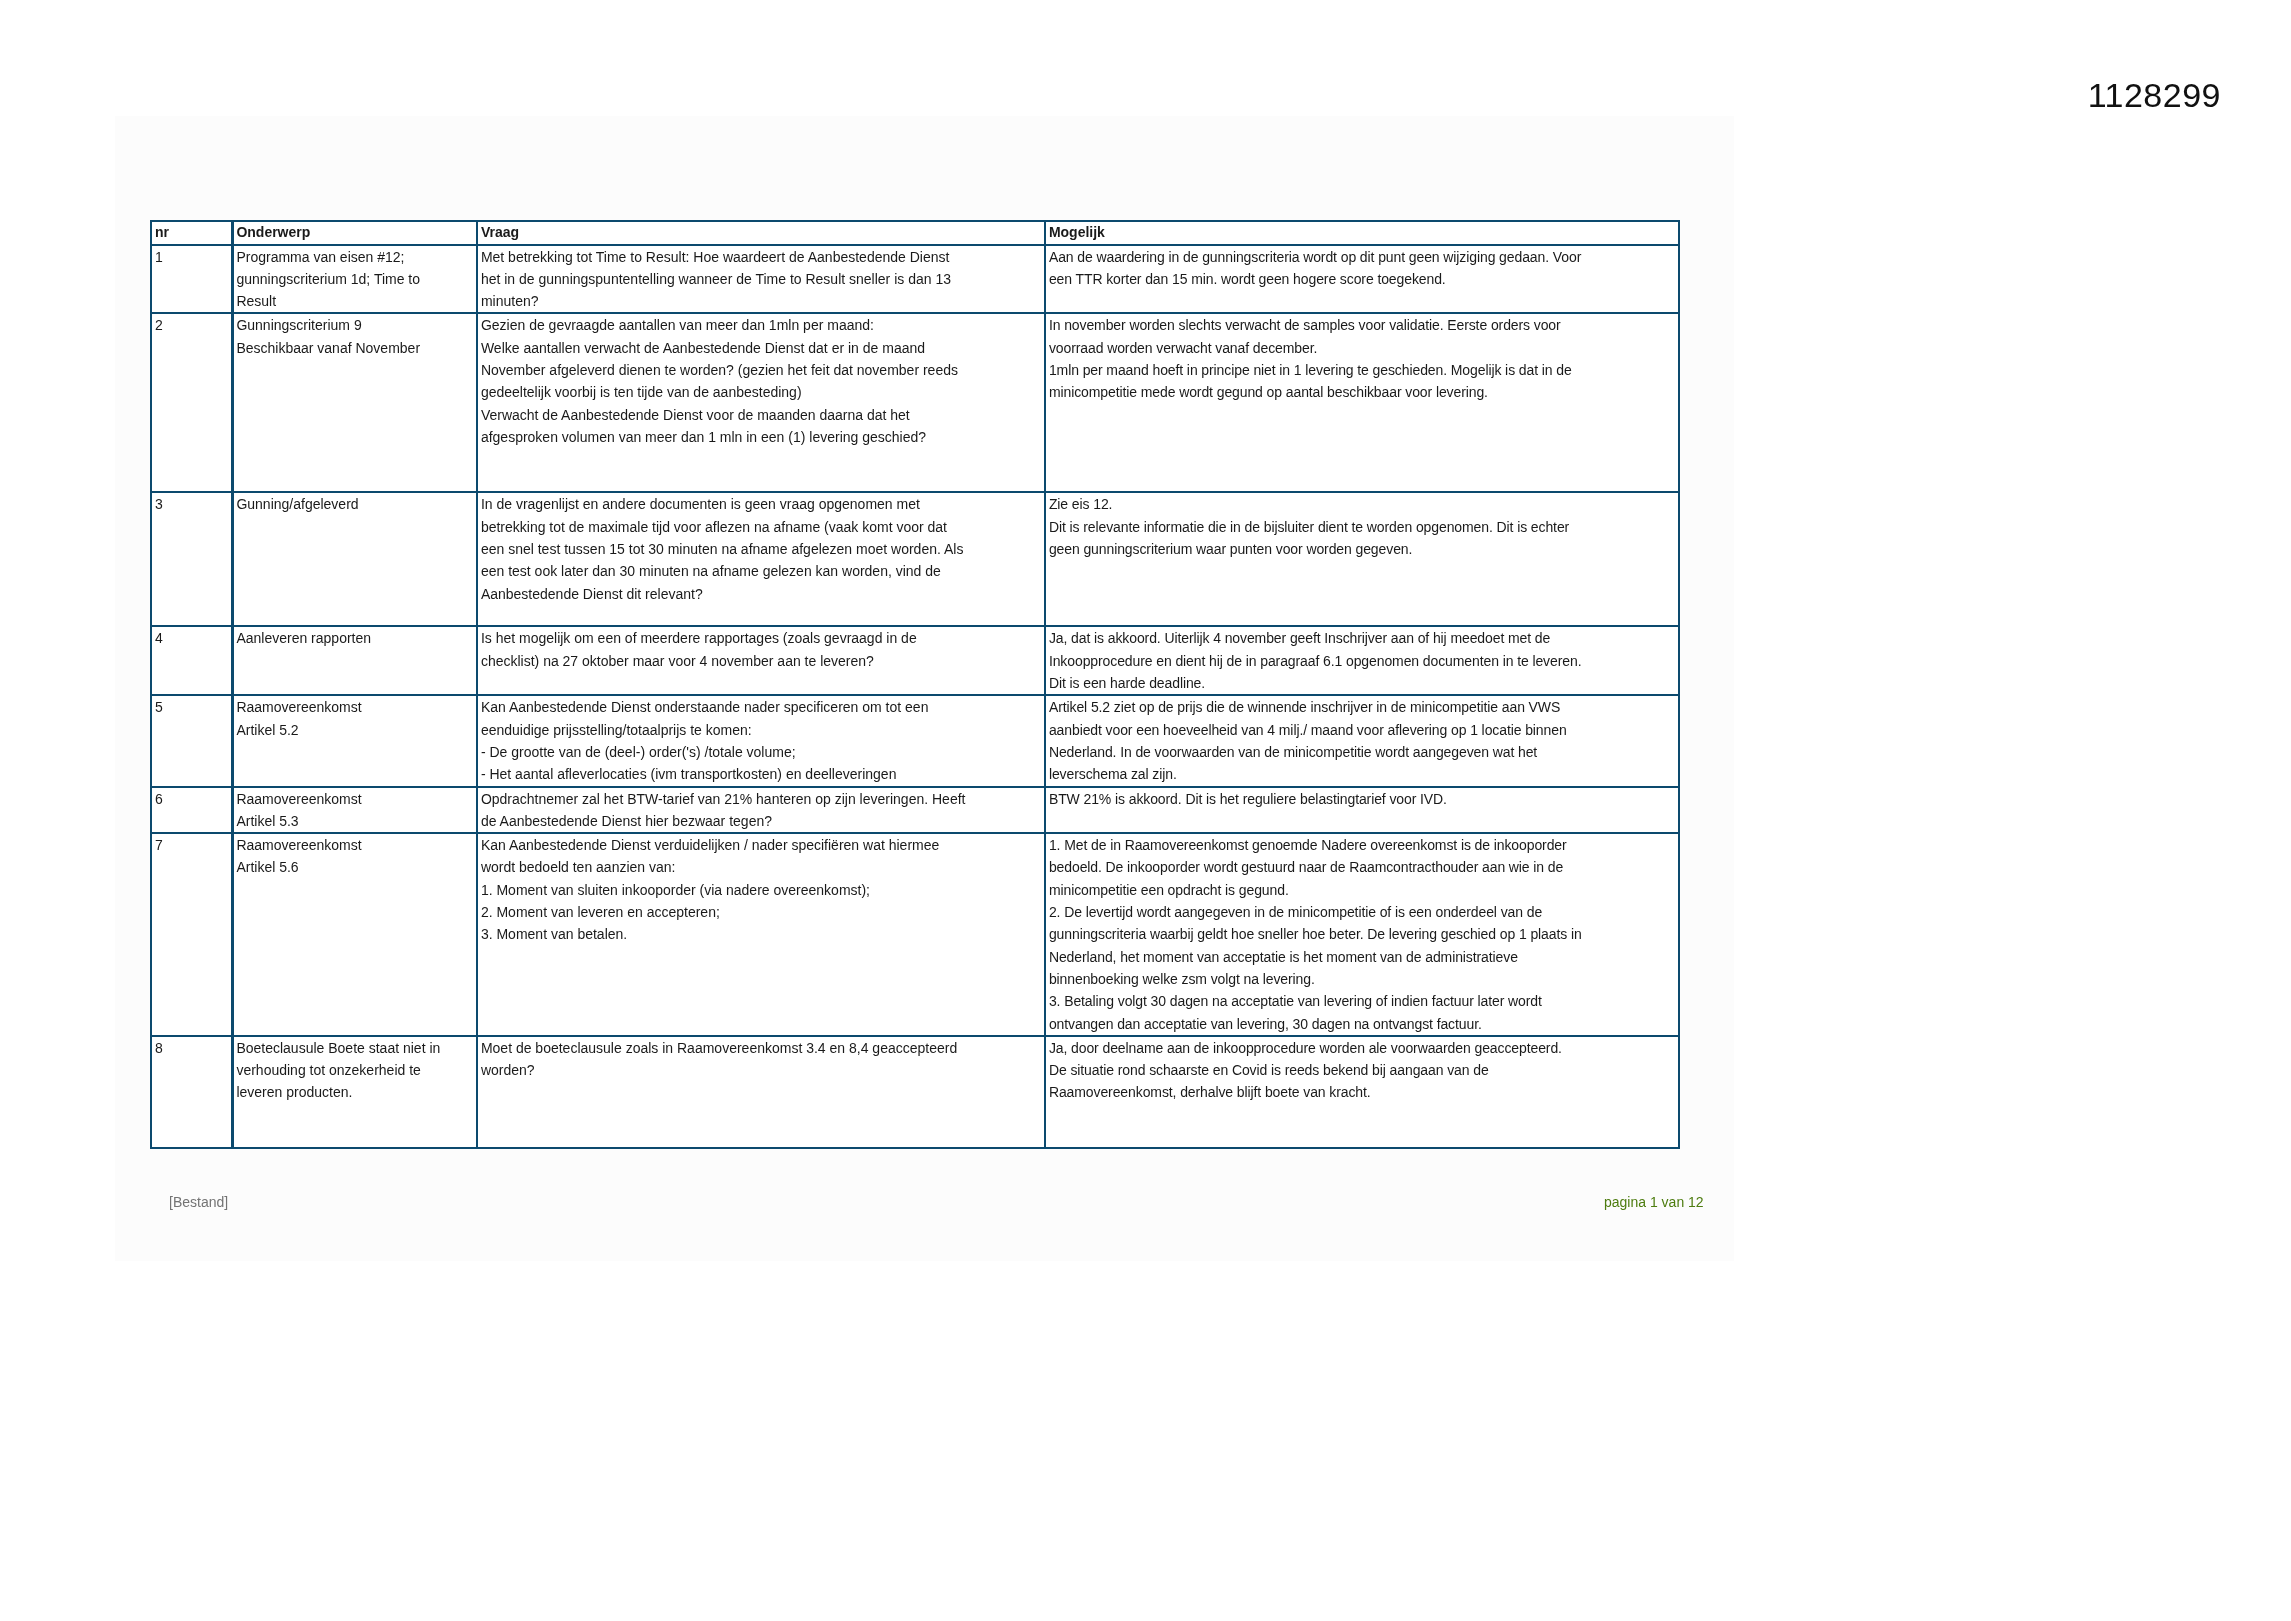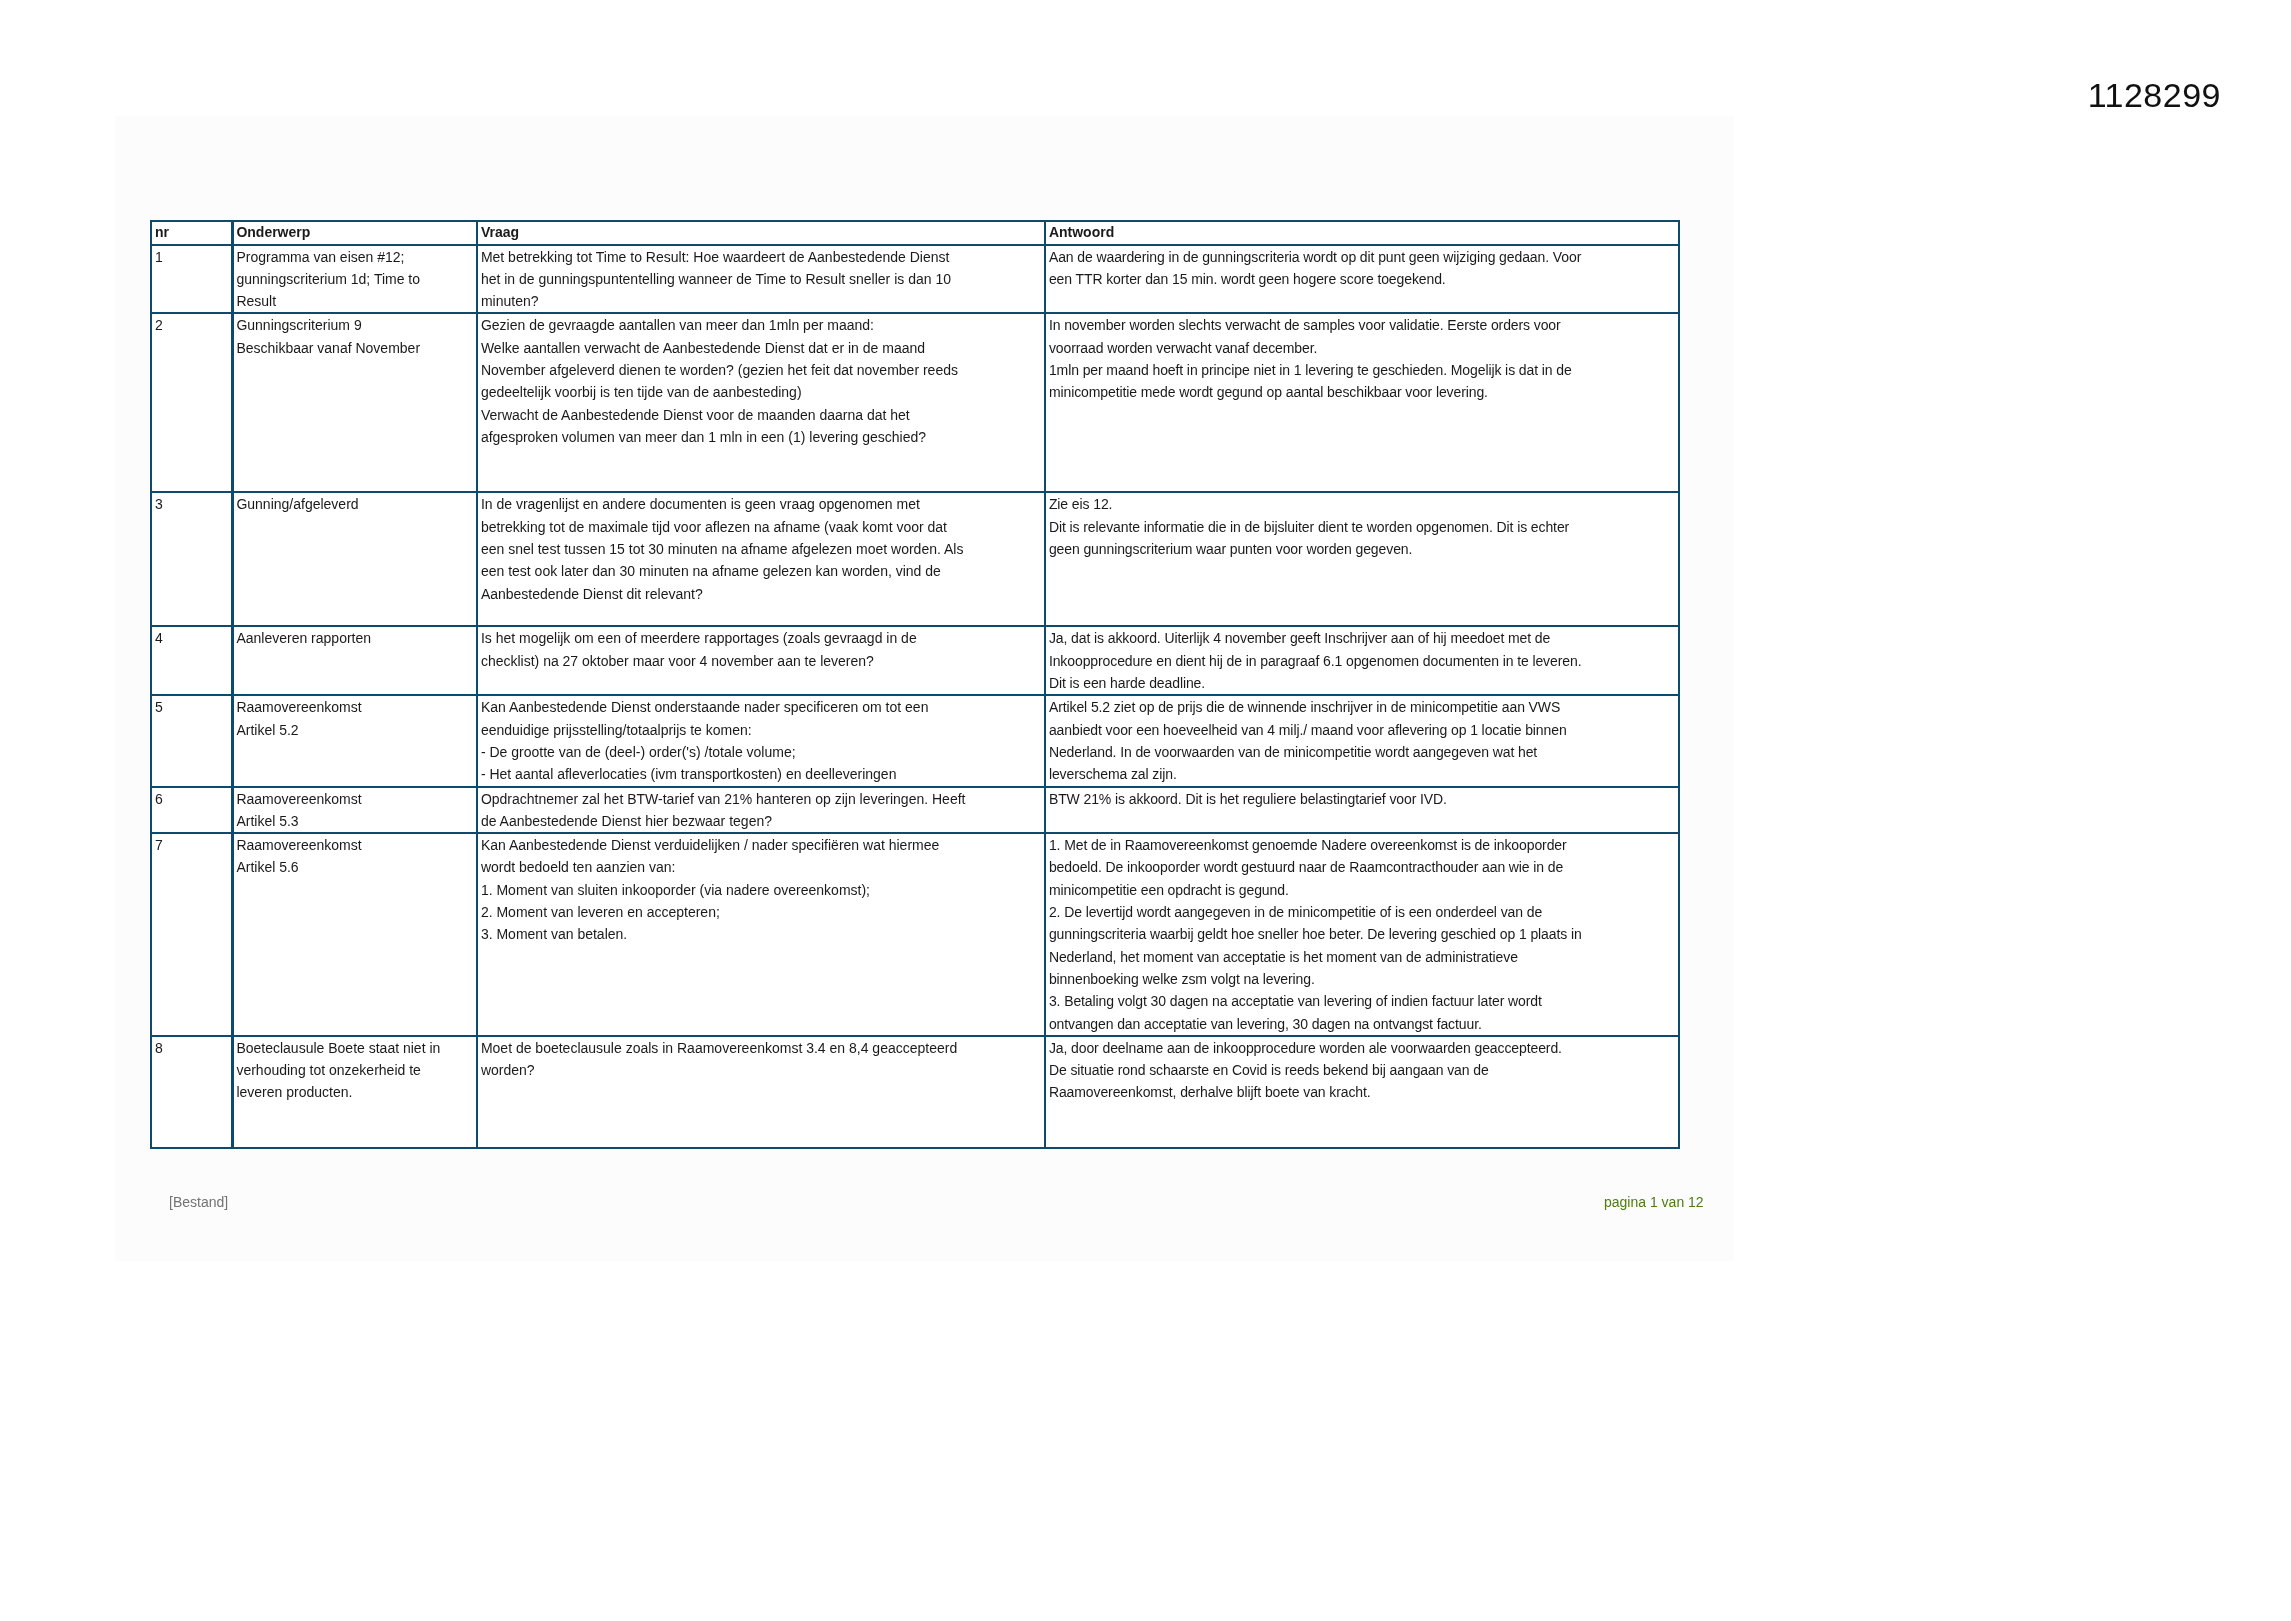--- a/index.html
+++ b/index.html
@@ -96,31 +96,31 @@
     <col class="col-w-nr">
     <col class="col-w-onderwerp">
     <col class="col-w-vraag">
     <col class="col-w-antwoord">
   </colgroup>
   <thead>
     <tr>
       <th class="col-nr">nr</th>
       <th>Onderwerp</th>
       <th>Vraag</th>
-      <th>Antwoord</th>
+      <th>Mogelijk</th>
     </tr>
   </thead>
   <tbody>
     <tr style="height:67px">
       <td class="col-nr">1</td>
       <td>Programma van eisen #12;
 gunningscriterium 1d; Time to
 Result</td>
       <td>Met betrekking tot Time to Result: Hoe waardeert de Aanbestedende Dienst
-het in de gunningspuntentelling wanneer de Time to Result sneller is dan 10
+het in de gunningspuntentelling wanneer de Time to Result sneller is dan 13
 minuten?</td>
       <td class="ans">Aan de waardering in de gunningscriteria wordt op dit punt geen wijziging gedaan. Voor
 een TTR korter dan 15 min. wordt geen hogere score toegekend.</td>
     </tr>
     <tr style="height:179px">
       <td class="col-nr">2</td>
       <td>Gunningscriterium 9
 Beschikbaar vanaf November</td>
       <td>Gezien de gevraagde aantallen van meer dan 1mln per maand:
 Welke aantallen verwacht de Aanbestedende Dienst dat er in de maand

